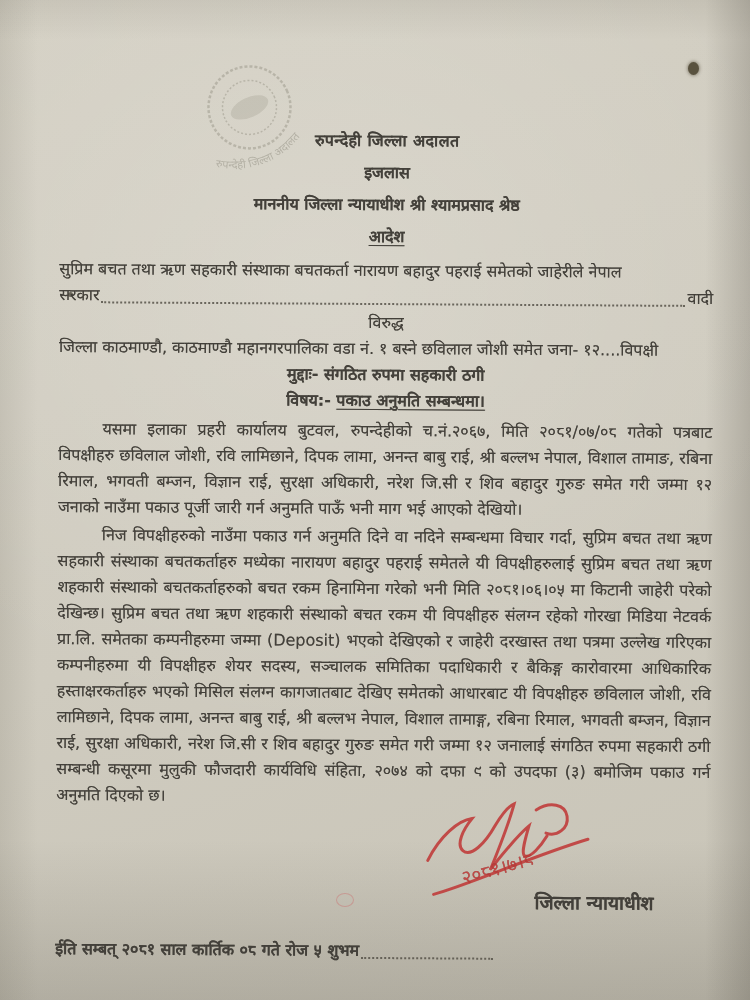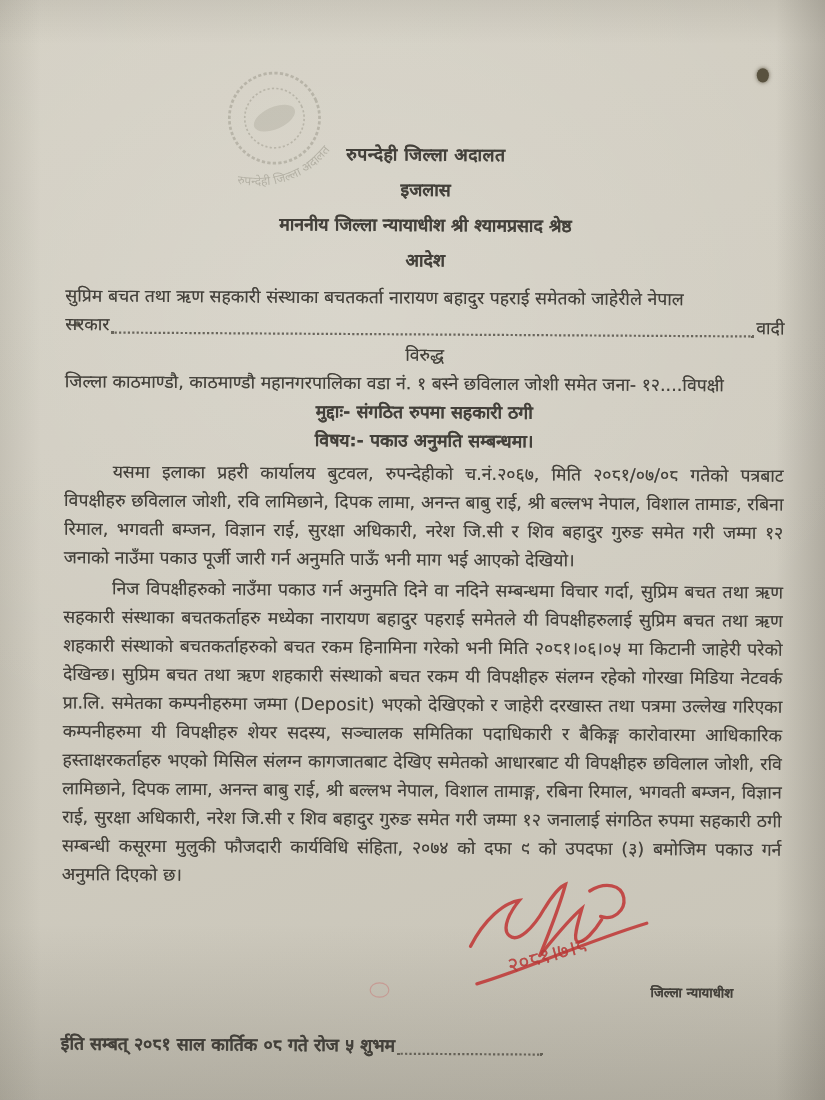--- a/index.html
+++ b/index.html
@@ -22,32 +22,32 @@
     transform:rotate(.35deg);
     font-size:16px;
     line-height:26px;
     text-shadow:0 0 .6px rgba(64,61,54,.55);
   }
   .c{text-align:center;}
   .hdr-court{font-weight:600;letter-spacing:.4px;}
   .hdr-bench{font-weight:600;margin-top:6px;}
   .hdr-judge{font-weight:600;margin-top:6px;}
   .hdr-order{font-weight:700;margin-top:6px;}
-  .u{text-underline-offset:3px;text-decoration-thickness:1.2px;}
+  .u{text-decoration:underline;text-underline-offset:3px;text-decoration-thickness:1.2px;}
   .party1{margin-top:8px;text-align:justify;}
   .leaderline{display:flex;align-items:flex-end;}
   .leader{flex:1 1 auto;border-bottom:2px dotted #57534a;margin:0 2px 5px 2px;opacity:.85;}
   .leader-fixed{flex:0 0 132px;border-bottom:2px dotted #57534a;margin:0 2px 5px 2px;opacity:.85;}
   .defendant{text-align:justify;}
   .case-line{font-weight:600;}
   .subject-line{font-weight:600;margin-bottom:4px;}
   .para{text-align:justify;text-indent:44px;margin:0 0 2px 0;}
   .sig-block{position:relative;height:104px;margin-top:2px;}
   .sig-svg{position:absolute;right:78px;top:-16px;width:220px;height:110px;}
-  .sig-title{position:absolute;right:43px;bottom:2px;font-size:12px;font-weight:600;}
+  .sig-title{position:absolute;right:56px;bottom:2px;font-size:19px;font-weight:600;}
   .footer-line{display:flex;align-items:flex-end;margin-top:22px;font-weight:600;}
   .stamp{position:absolute;left:176px;top:50px;width:160px;height:150px;opacity:.34;}
   .speck{position:absolute;border-radius:50%;}
   .speck-pinhole{left:688px;top:62px;width:11px;height:13px;background:#59523f;box-shadow:0 0 3px 1px rgba(89,82,63,.5);}
   .speck-dot{left:68px;top:292px;width:5px;height:5px;background:#6a665b;}
   .speck-red{left:336px;top:893px;width:16px;height:12px;background:transparent;border:1.5px solid rgba(205,110,110,.45);border-radius:50%;}
 </style>
 </head>
 <body>
 

